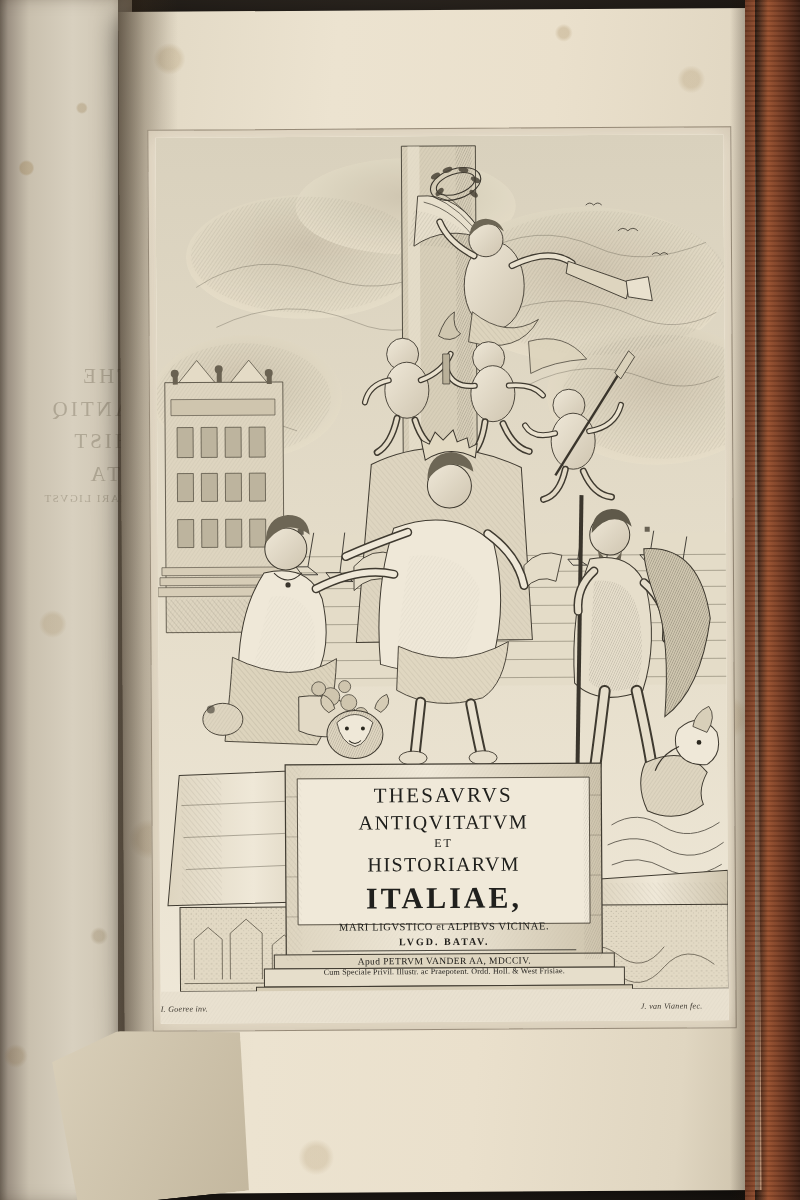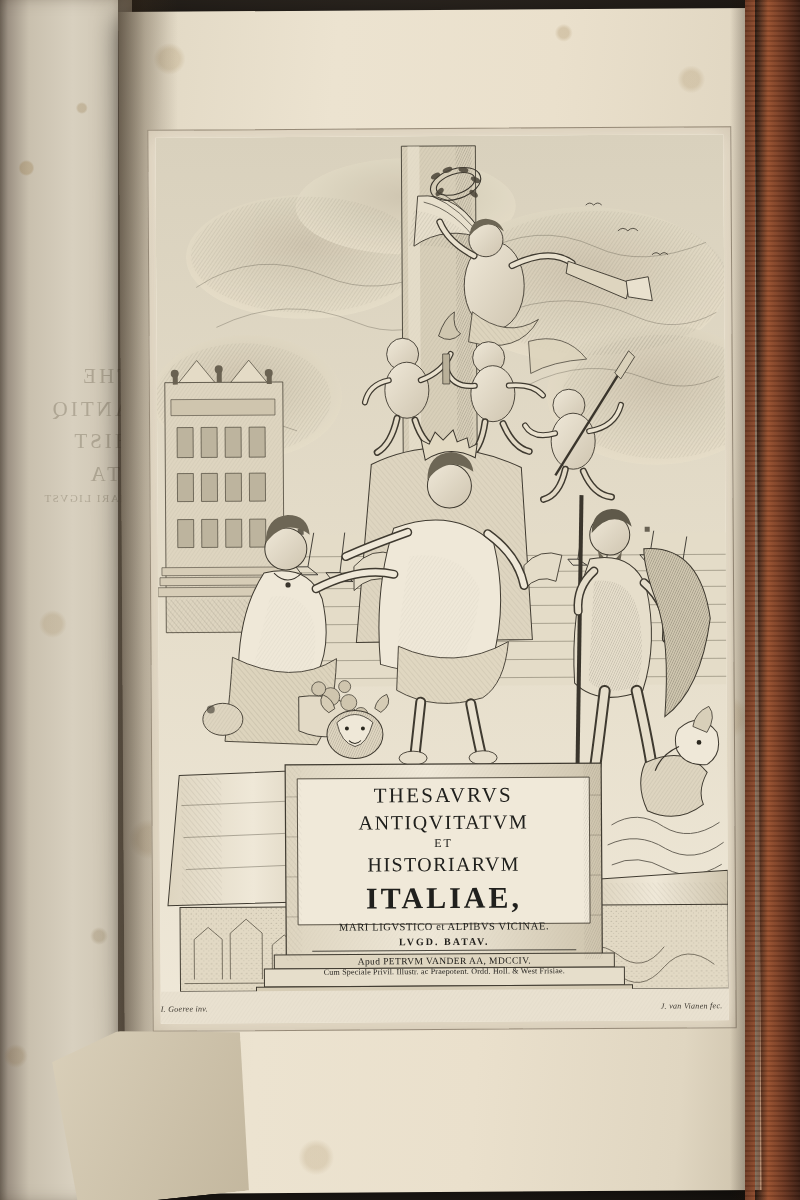--- a/index.html
+++ b/index.html
@@ -146,21 +146,21 @@
   .plate svg { display: block; }
   .sig-left, .sig-right {
     position: absolute;
     bottom: 10px;
     font-size: 8px;
     font-style: italic;
     color: #3a352d;
     letter-spacing: .3px;
   }
   .sig-left { left: 0; }
-  .sig-right { right: 6px; }
+  .sig-right { right: 26px; }
 
   
   .inscription {
     position: absolute;
     left: 138px; top: 648px;
     width: 292px;
     text-align: center;
     color: #20201d;
     line-height: 1.12;
   }

